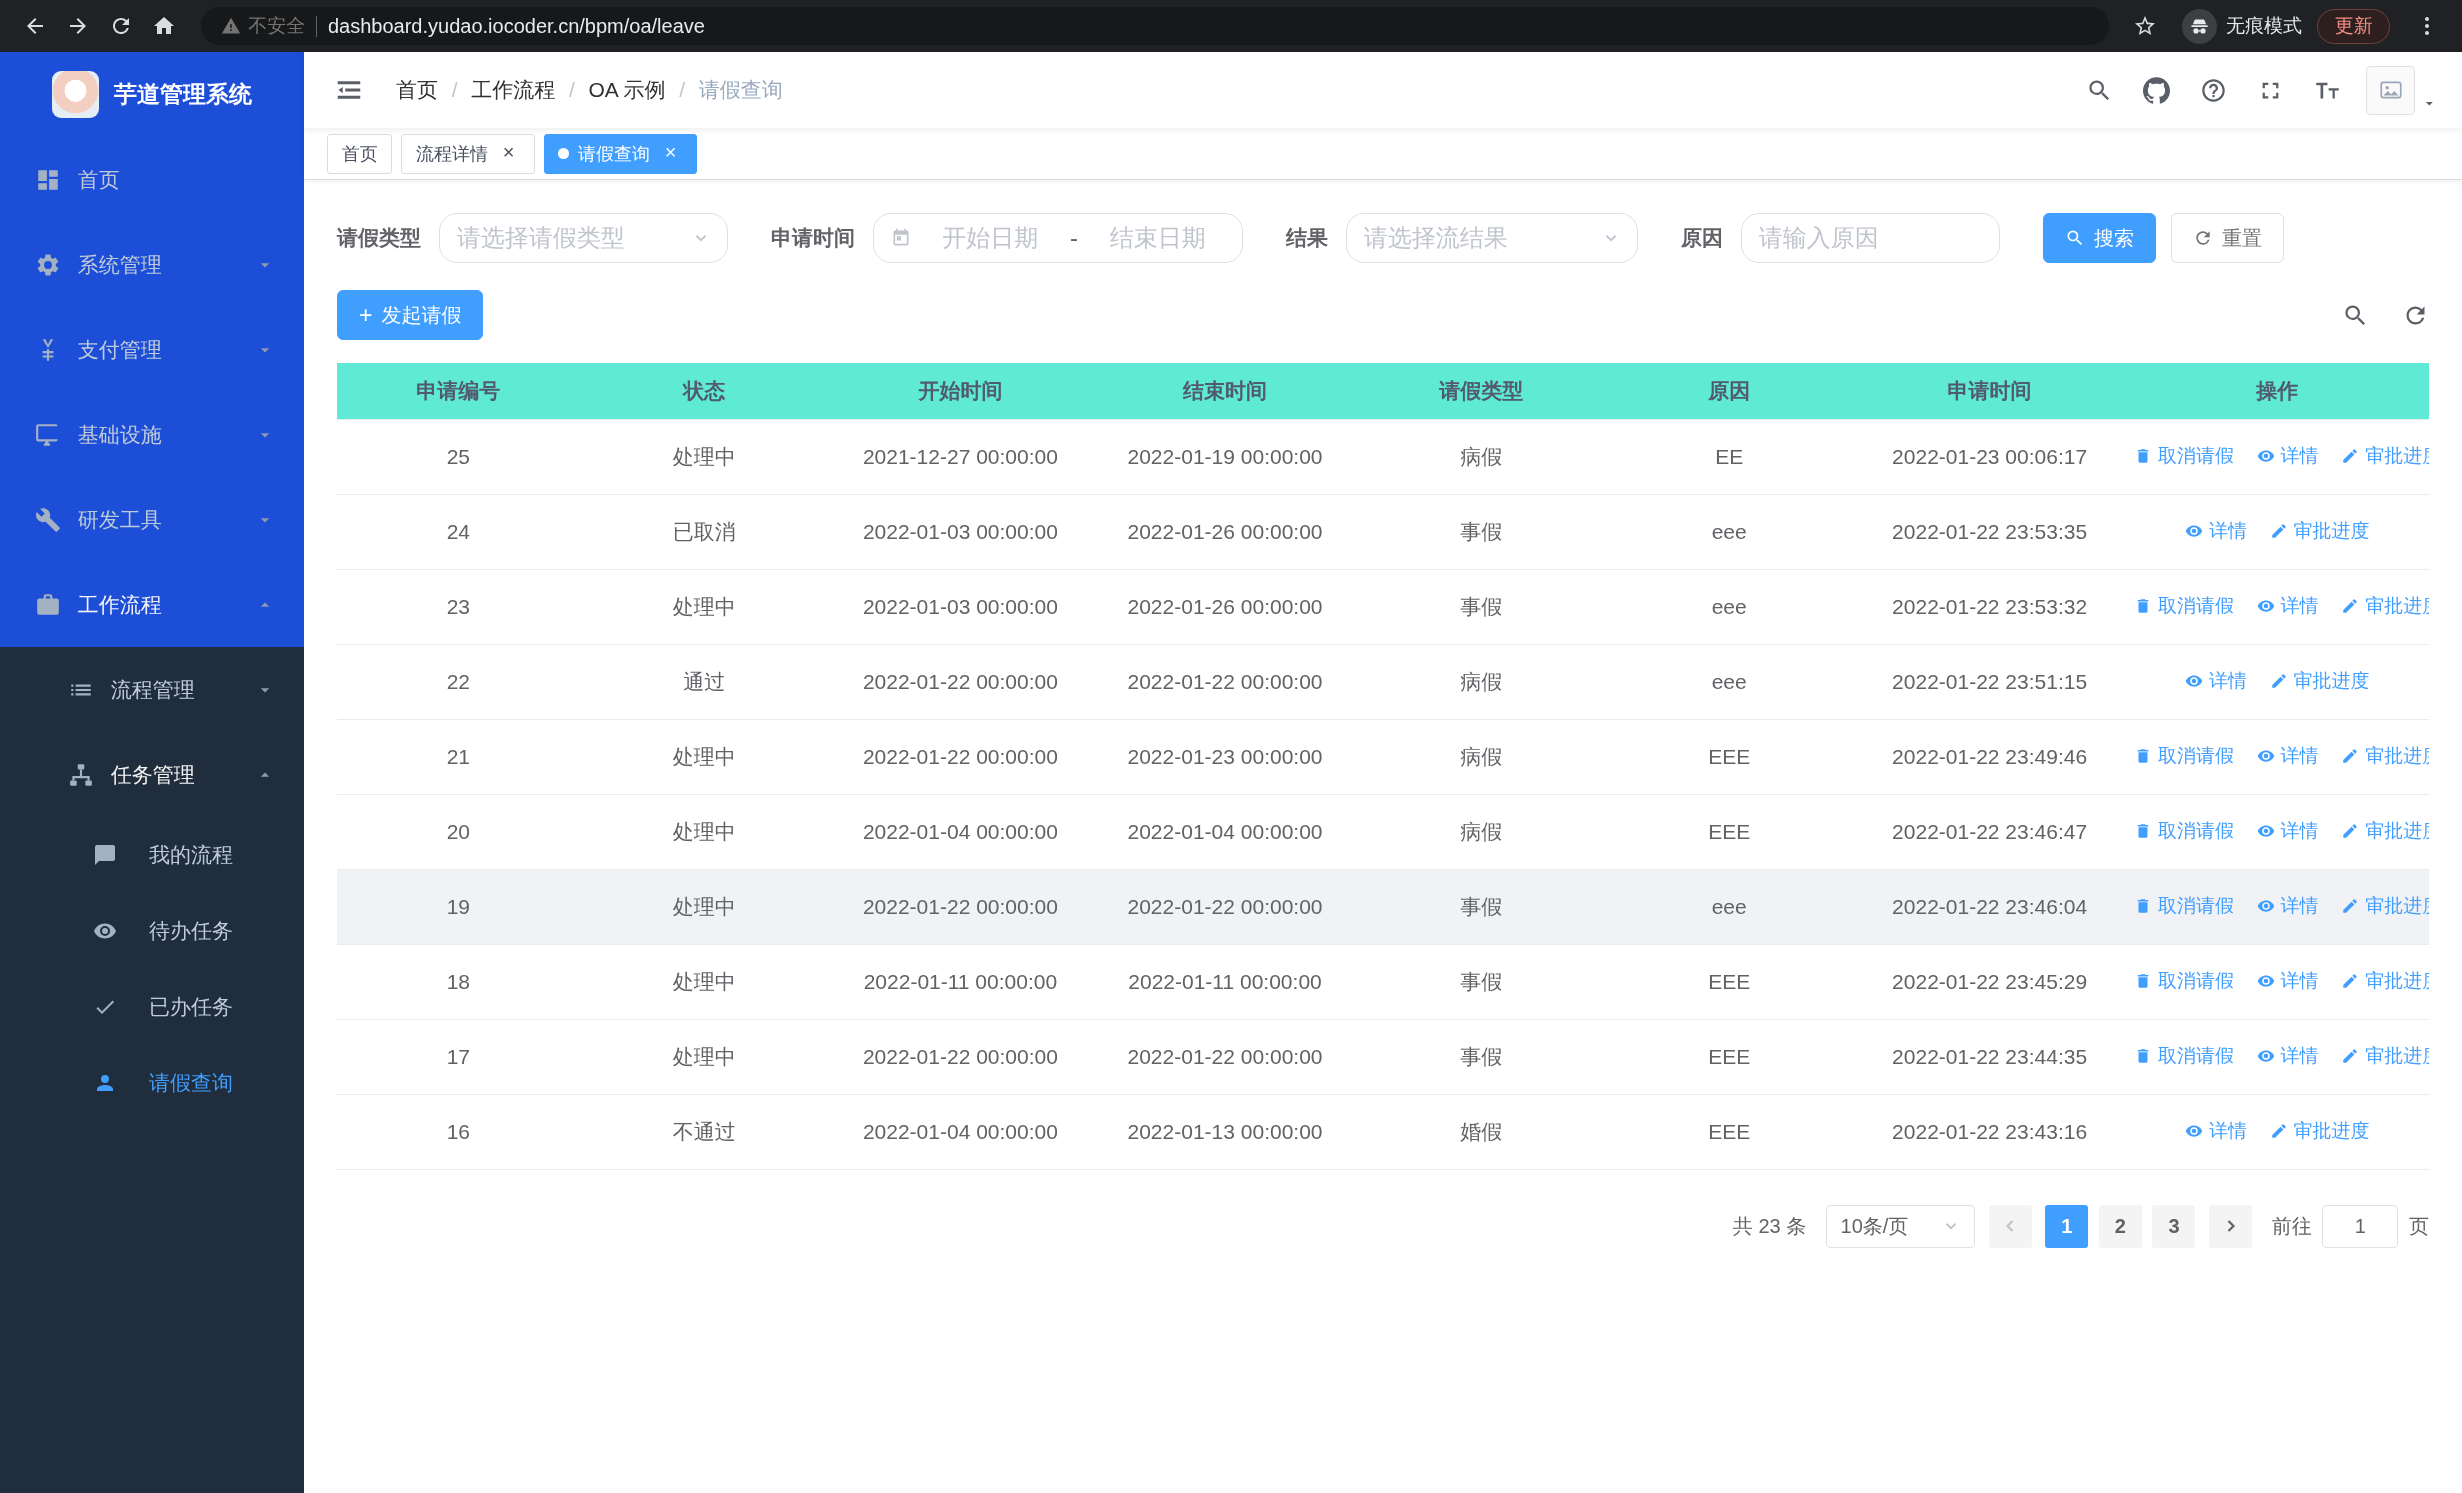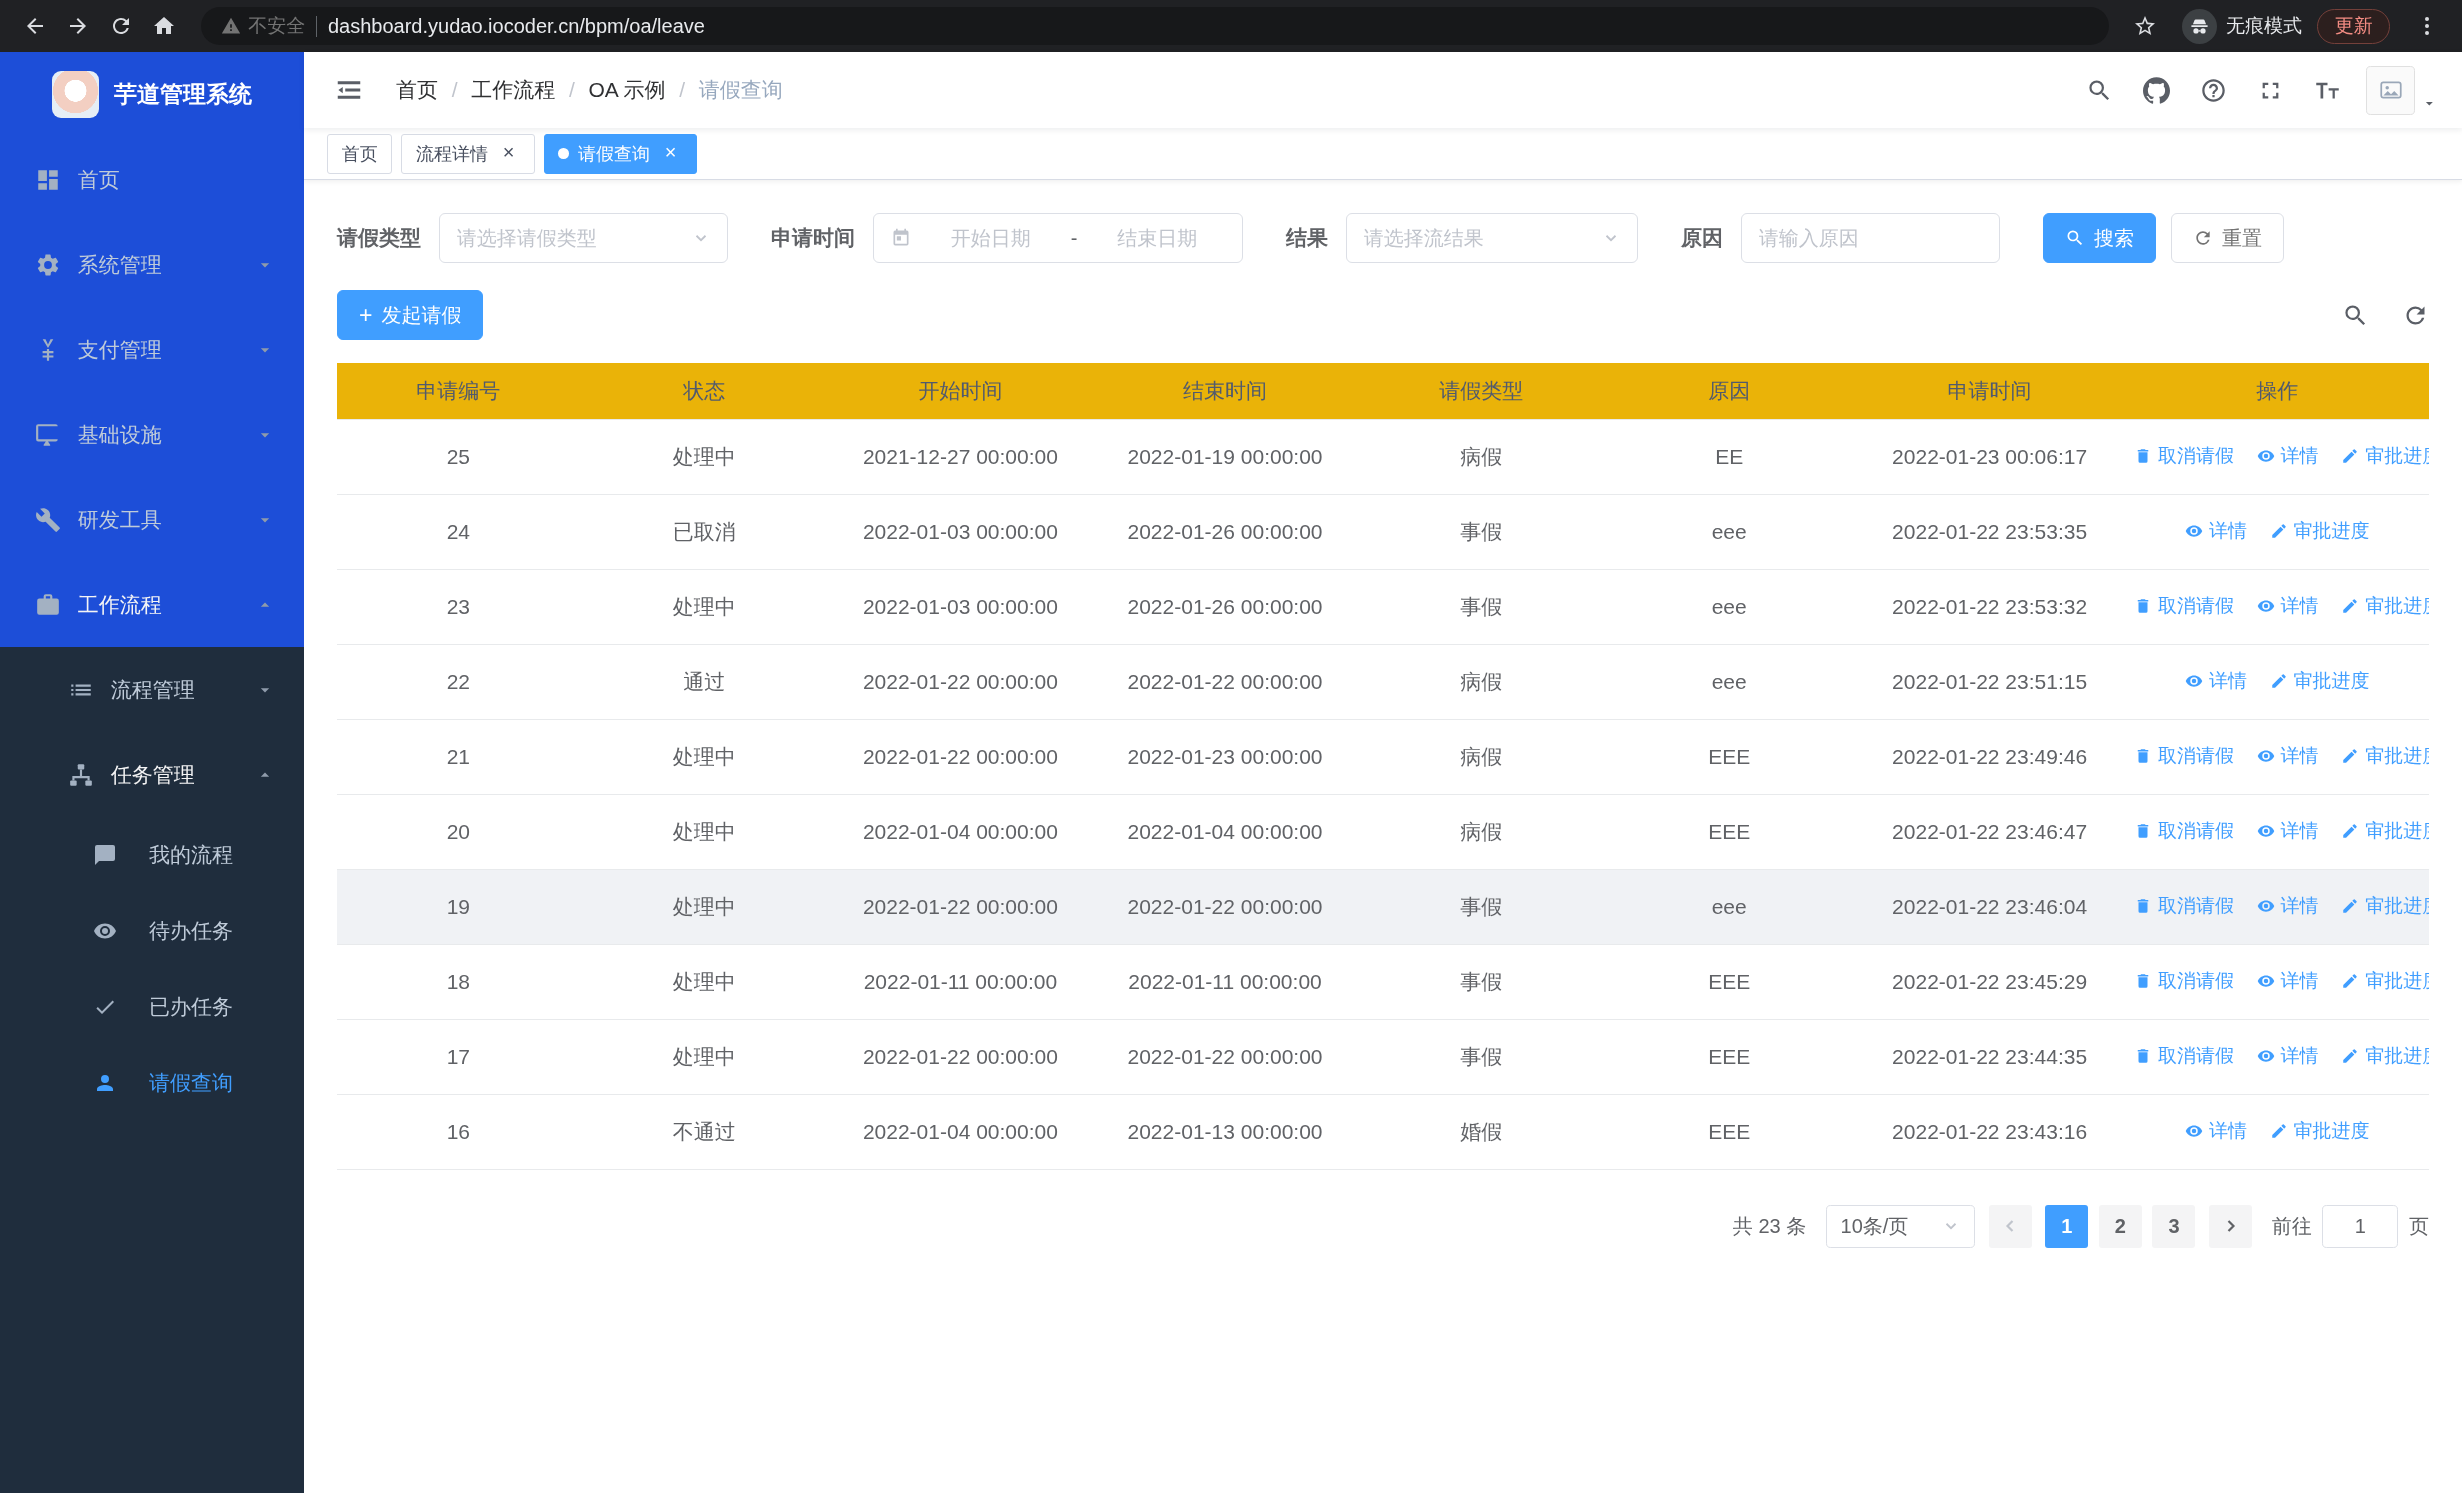--- a/index.html
+++ b/index.html
@@ -69,21 +69,21 @@
   .tag.active { background:#409eff; border-color:#409eff; color:#fff; }
   .tag-dot { width:10.6px; height:10.6px; border-radius:50%; background:#fff; }
   .tag-close { font-size:20px; width:23px; height:23px; line-height:21px; text-align:center; border-radius:50%; }
 
   .content { flex:1; padding:0 33px; background:#fff; min-width:0; }
 
   
   .filter-row { display:flex; align-items:center; margin-top:33px; font-size:21px; color:#606266; }
   .f-group { display:flex; align-items:center; margin-right:43px; }
   .f-label { font-weight:600; margin-right:18px; white-space:nowrap; }
-  .control { height:50px; border:1.5px solid #dcdfe6; border-radius:6px; background:#fff; display:flex; align-items:center; padding:0 16.7px; font-size:20px; color:#c0c4cc; cursor:pointer; }
+  .control { height:50px; border:1.5px solid #dcdfe6; border-radius:18px; background:#fff; display:flex; align-items:center; padding:0 16.7px; font-size:24px; color:#c0c4cc; cursor:pointer; }
   .control .ph { flex:1; white-space:nowrap; overflow:hidden; }
   .sel-arrow { color:#c0c4cc; margin-left:9px; }
   .sel-arrow .ico { width:18px; height:18px; }
   .w-select { width:289px; }
   .w-range { width:370px; }
   .w-select2 { width:292px; }
   .w-input { width:259px; }
   .range-inner { display:flex; align-items:center; gap:12px; width:100%; }
   .range-inner .cal { color:#c0c4cc; flex:none; }
   .range-inner .cal .ico { width:20px; height:20px; }
@@ -95,21 +95,21 @@
   .btn-search { margin-right:15px; }
 
   
   .toolbar-row { display:flex; align-items:center; margin-top:27px; }
   .plus-glyph { font-size:23px; line-height:1; }
   .tool-icons { margin-left:auto; display:flex; align-items:center; gap:33px; color:#5a5e66; }
   .tool-icons .nav-tool { padding:0; }
 
   
   table.grid { width:100%; margin-top:23px; border-collapse:collapse; table-layout:fixed; font-size:21px; color:#606266; }
-  table.grid thead th { height:56px; background:#eab308; color:#515a6e; font-weight:400; text-align:center; border-bottom:1.5px solid #e8eaec; white-space:nowrap; }
+  table.grid thead th { height:56px; background:#5eead4; color:#515a6e; font-weight:700; text-align:center; border-bottom:1.5px solid #e8eaec; white-space:nowrap; }
   table.grid tbody td { height:75px; text-align:center; border-bottom:1.5px solid #e8eaec; white-space:nowrap; overflow:hidden; }
   tr.hover td { background:#f0f2f5; }
   .ops { }
   .op { display:inline-flex; align-items:center; gap:6px; color:#409eff; font-size:19px; margin:0 8.4px; cursor:pointer; text-decoration:none; }
   .op .ico { width:18px; height:18px; }
 
   
   .pagination { display:flex; align-items:center; justify-content:flex-end; margin-top:35px; font-size:20px; color:#606266; gap:13.7px; }
   .pg-total { margin-right:6px; white-space:nowrap; }
   .pg-select { width:149px; height:43px; border:1.5px solid #dcdfe6; border-radius:4.6px; display:flex; align-items:center; justify-content:space-between; padding:0 13.7px; color:#606266; cursor:pointer; }

